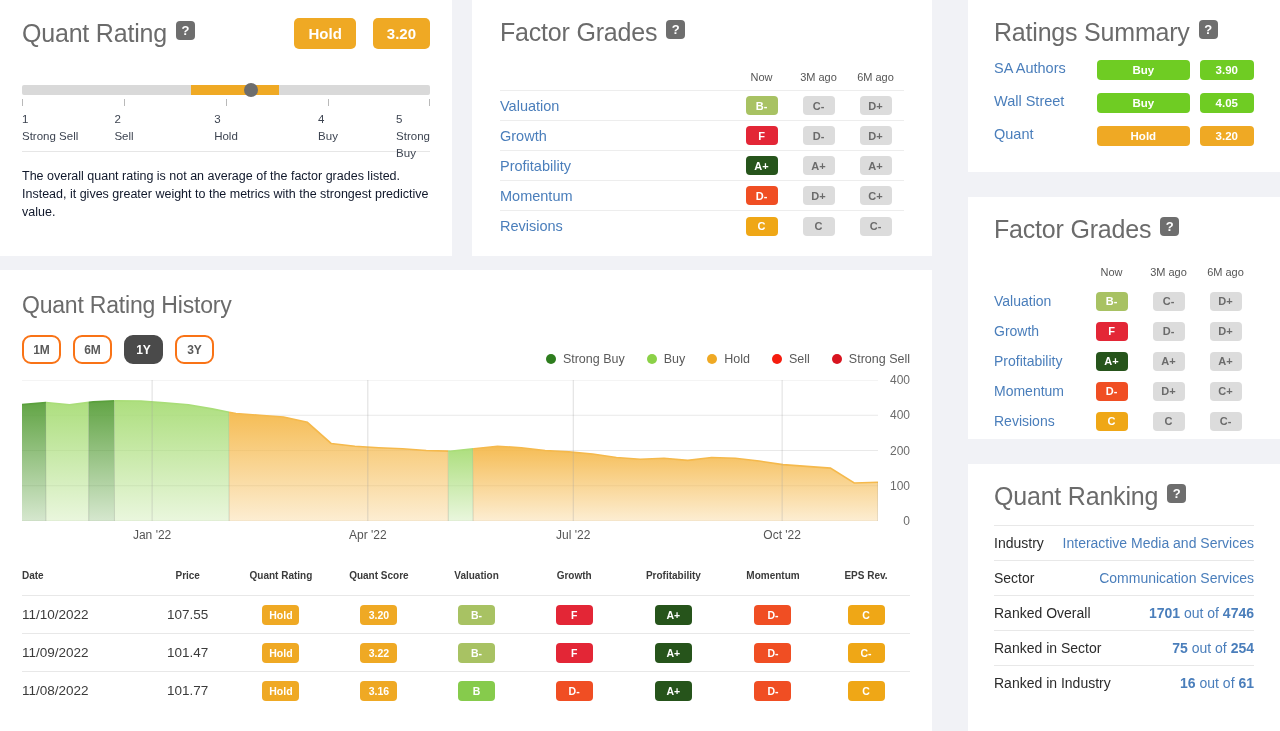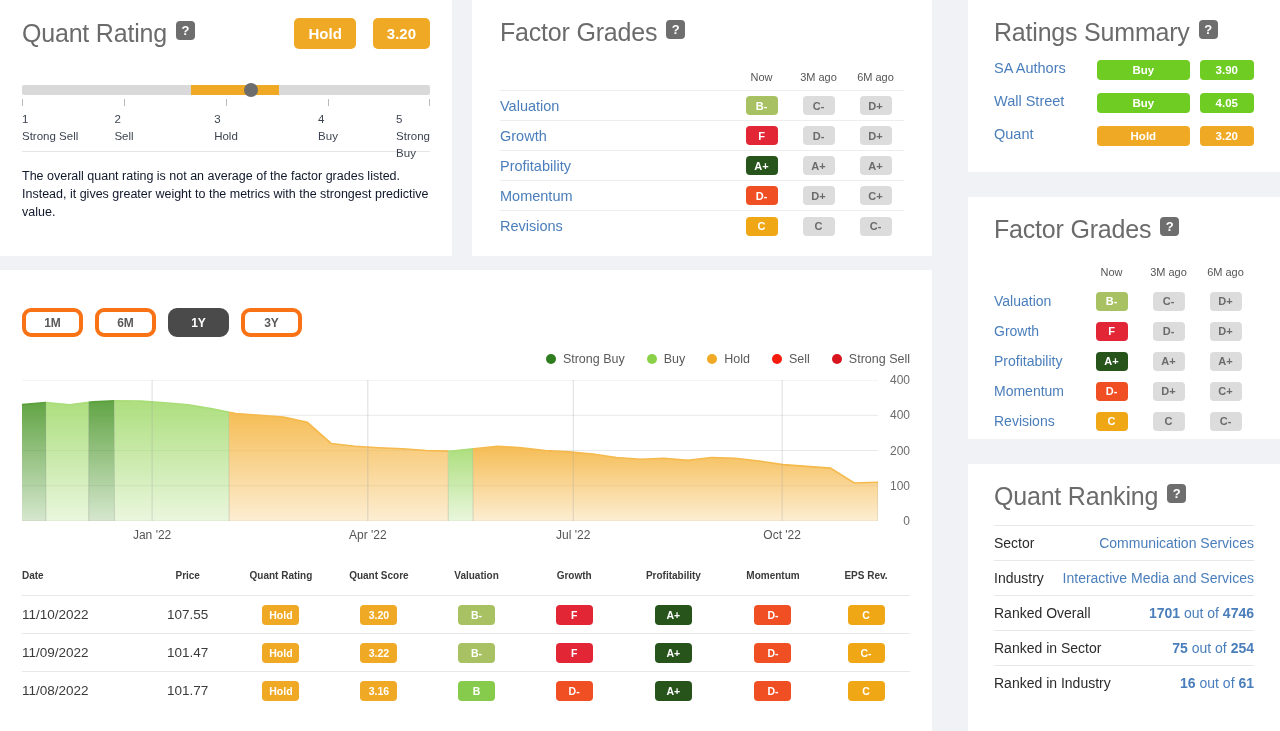--- a/index.html
+++ b/index.html
@@ -84,21 +84,21 @@
   .fg-table th.nm { text-align: left; width: auto; }
   .fg-table td { border-top: 1px solid #ededed; height: 30px; text-align: center; }
   .fg-table td.nm { text-align: left; font-size: 14.5px; }
   .grade-pill { width: 32px; height: 19px; font-size: 11px; border-radius: 4px; margin: 0 auto; }
 
   
   #rating-history { left: 0; top: 270px; width: 932px; height: 461px; padding: 22px 22px 0 22px; }
   #rating-history .rh-title { font-size: 23px; color: #6b6b6b; }
   .range-btns { margin-top: 16px; display: flex; gap: 12px; }
   .range-btn {
-    width: 61px; height: 29px; border: 4px solid #f97316; border-radius: 9px;
+    width: 39px; height: 29px; border: 2px solid #f97316; border-radius: 9px;
     background: #fff; color: #5a5a5a; font-size: 12px; font-weight: bold;
     display: flex; align-items: center; justify-content: center; cursor: pointer;
   }
   .range-btn.active { background: #4a4a4a; border-color: #4a4a4a; color: #fff; }
 
   .legend { position: absolute; right: 22px; top: 82px; display: flex; gap: 22px; align-items: center; }
   .legend .li { display: flex; align-items: center; font-size: 12.5px; color: #5a5a5a; }
   .legend .dot { width: 10px; height: 10px; border-radius: 50%; margin-right: 7px; }
 
   .chart-area { position: absolute; left: 22px; top: 110px; width: 888px; height: 160px; }
@@ -240,20 +240,21 @@
           <td class="nm"><span class="link">Revisions</span></td>
           <td><span class="badge grade-pill g-c">C</span></td>
           <td><span class="badge grade-pill g-grey">C</span></td>
           <td><span class="badge grade-pill g-grey">C-</span></td>
         </tr>
       </tbody>
     </table>
   </div>
 
   <div class="card" id="rating-history">
+    <div class="rh-title panel-title">Quant Rating History</div>
 
     <div class="range-btns">
       <div class="range-btn">1M</div>
       <div class="range-btn">6M</div>
       <div class="range-btn active">1Y</div>
       <div class="range-btn">3Y</div>
     </div>
 
     <div class="legend">
       <div class="li">
@@ -463,26 +464,26 @@
     </table>
   </div>
 
   <div class="card" id="quant-ranking">
     <div class="title-row" style="margin-bottom:14px">
       <div class="panel-title">Quant Ranking</div>
       <span class="help-icon">?</span>
     </div>
 
     <div class="qr-row">
+      <span class="qr-label">Industry</span>
+      <span class="qr-value link">Interactive Media and Services</span>
+    </div>
+    <div class="qr-row">
       <span class="qr-label">Sector</span>
       <span class="qr-value link">Communication Services</span>
-    </div>
-    <div class="qr-row">
-      <span class="qr-label">Industry</span>
-      <span class="qr-value link">Interactive Media and Services</span>
     </div>
     <div class="qr-row">
       <span class="qr-label">Ranked Overall</span>
       <span class="qr-value"><b>1701</b> <span class="plain">out of</span> <b>4746</b></span>
     </div>
     <div class="qr-row">
       <span class="qr-label">Ranked in Sector</span>
       <span class="qr-value"><b>75</b> <span class="plain">out of</span> <b>254</b></span>
     </div>
     <div class="qr-row">

